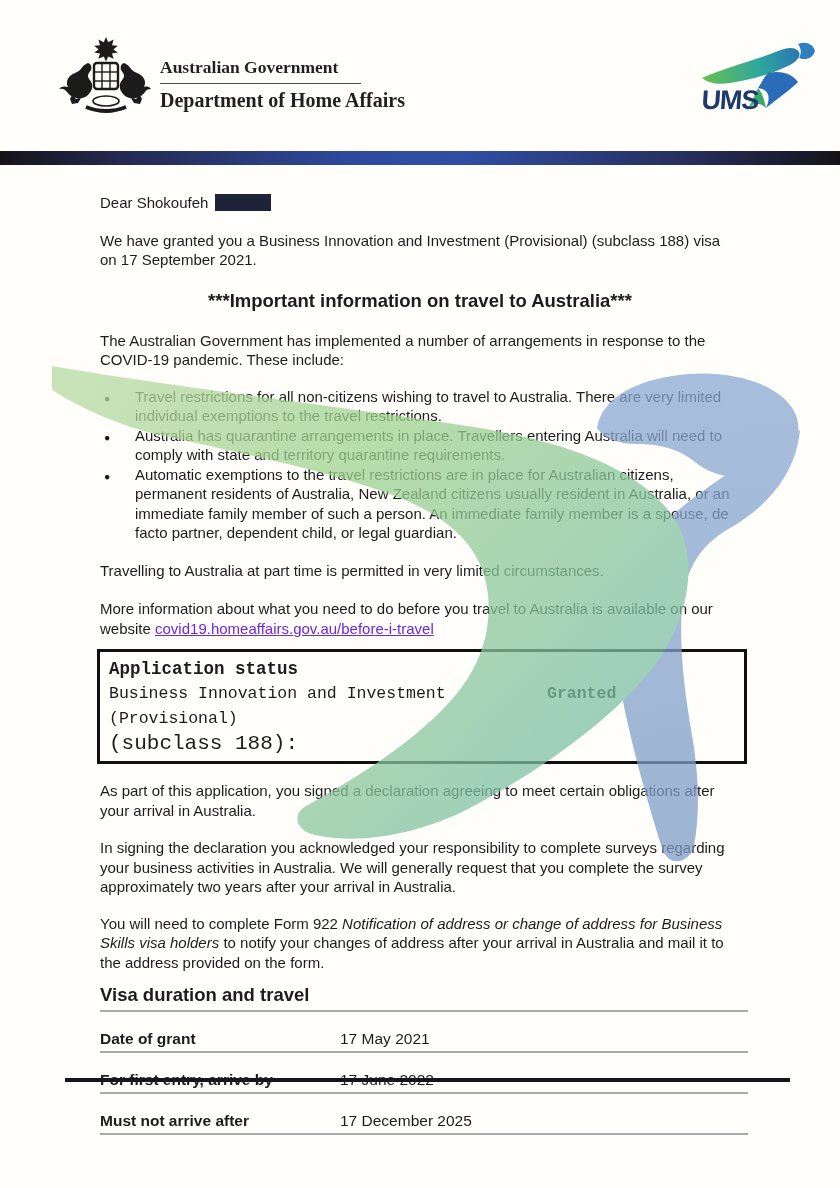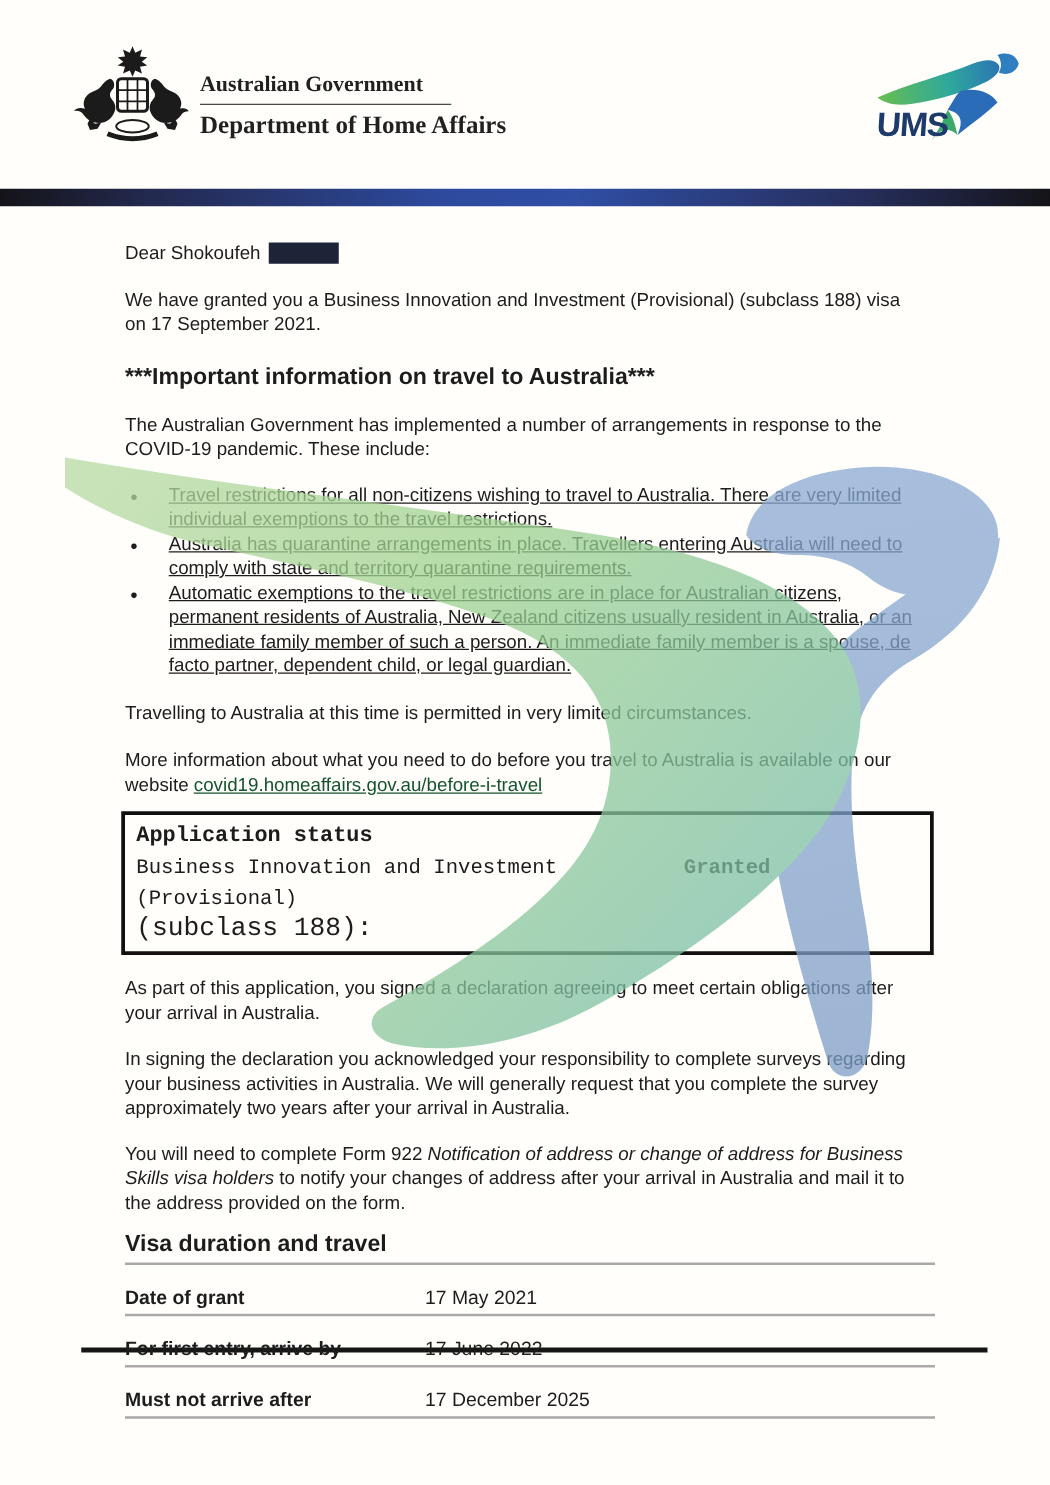--- a/index.html
+++ b/index.html
@@ -23,28 +23,28 @@
   
   .watermark{position:absolute;left:0;top:0;width:840px;height:1188px;
     z-index:5;pointer-events:none;opacity:.75;}
   
   .content{position:absolute;left:100px;top:193px;width:640px;
     font-size:15px;line-height:19.5px;z-index:1;}
   .content p{margin:0 0 18px;}
   .salutation{margin:0 0 18px;}
   .redacted{display:inline-block;width:56px;height:17px;background:#1d2438;
     vertical-align:text-bottom;margin-left:7px;}
-  .h-travel{font-size:18.5px;line-height:22px;font-weight:bold;margin:20px 0 19px;}
+  .h-travel{font-size:18.5px;line-height:22px;font-weight:bold;margin:20px 0 19px;text-align:center;}
   .covid-intro{margin-bottom:17px !important;}
-  ul.bullets{list-style:none;margin:16px 0 18px;padding:0;text-decoration:underline;}
+  ul.bullets{list-style:none;margin:16px 0 18px;padding:0;}
   ul.bullets li{position:relative;padding:0 10px 0 35px;}
   ul.bullets li::before{content:"●";position:absolute;left:4px;top:2px;font-size:10.5px;}
   .travelling{margin-bottom:19px !important;}
   .moreinfo{margin-bottom:11px !important;}
-  .url-link{text-decoration:underline;color:#14532d;}
+  .url-link{text-decoration:underline;color:#6d28d9;}
   
   .status-box{border:3px solid #101010;margin:0 0 17px -3px;
     padding:5px 9px 5px;width:626px;font-family:Liberation Mono, monospace;}
   .status-title{font-size:17.5px;font-weight:bold;line-height:24px;}
   .status-row{display:flex;font-size:16.5px;line-height:25px;}
   .status-label{width:438px;}
   .status-value{font-weight:bold;}
   .status-label2{font-size:21px;line-height:25px;}
   .p-insign{margin-bottom:17px !important;}
   .p-form{margin-bottom:12px !important;}
@@ -121,21 +121,21 @@
     <div class="h-travel">***Important information on travel to Australia***</div>
 
     <p class="covid-intro">The Australian Government has implemented a number of arrangements in response to the COVID-19 pandemic. These include:</p>
 
     <ul class="bullets">
       <li>Travel restrictions for all non-citizens wishing to travel to Australia. There are very limited individual exemptions to the travel restrictions.</li>
       <li>Australia has quarantine arrangements in place. Travellers entering Australia will need to comply with state and territory quarantine requirements.</li>
       <li>Automatic exemptions to the travel restrictions are in place for Australian citizens, permanent residents of Australia, New Zealand citizens usually resident in Australia, or an immediate family member of such a person. An immediate family member is a spouse, de facto partner, dependent child, or legal guardian.</li>
     </ul>
 
-    <p class="travelling">Travelling to Australia at this time is permitted in very limited circumstances.</p>
+    <p class="travelling">Travelling to Australia at part time is permitted in very limited circumstances.</p>
 
     <p class="moreinfo"><span>More information about what you need to do before you travel to Australia is available on our website </span><span class="url-link">covid19.homeaffairs.gov.au/before-i-travel</span></p>
 
     <div class="status-box">
       <div class="status-title">Application status</div>
       <div class="status-row">
         <span class="status-label">Business Innovation and Investment (Provisional)</span>
         <span class="status-value">Granted</span>
       </div>
       <div class="status-label2">(subclass 188):</div>

